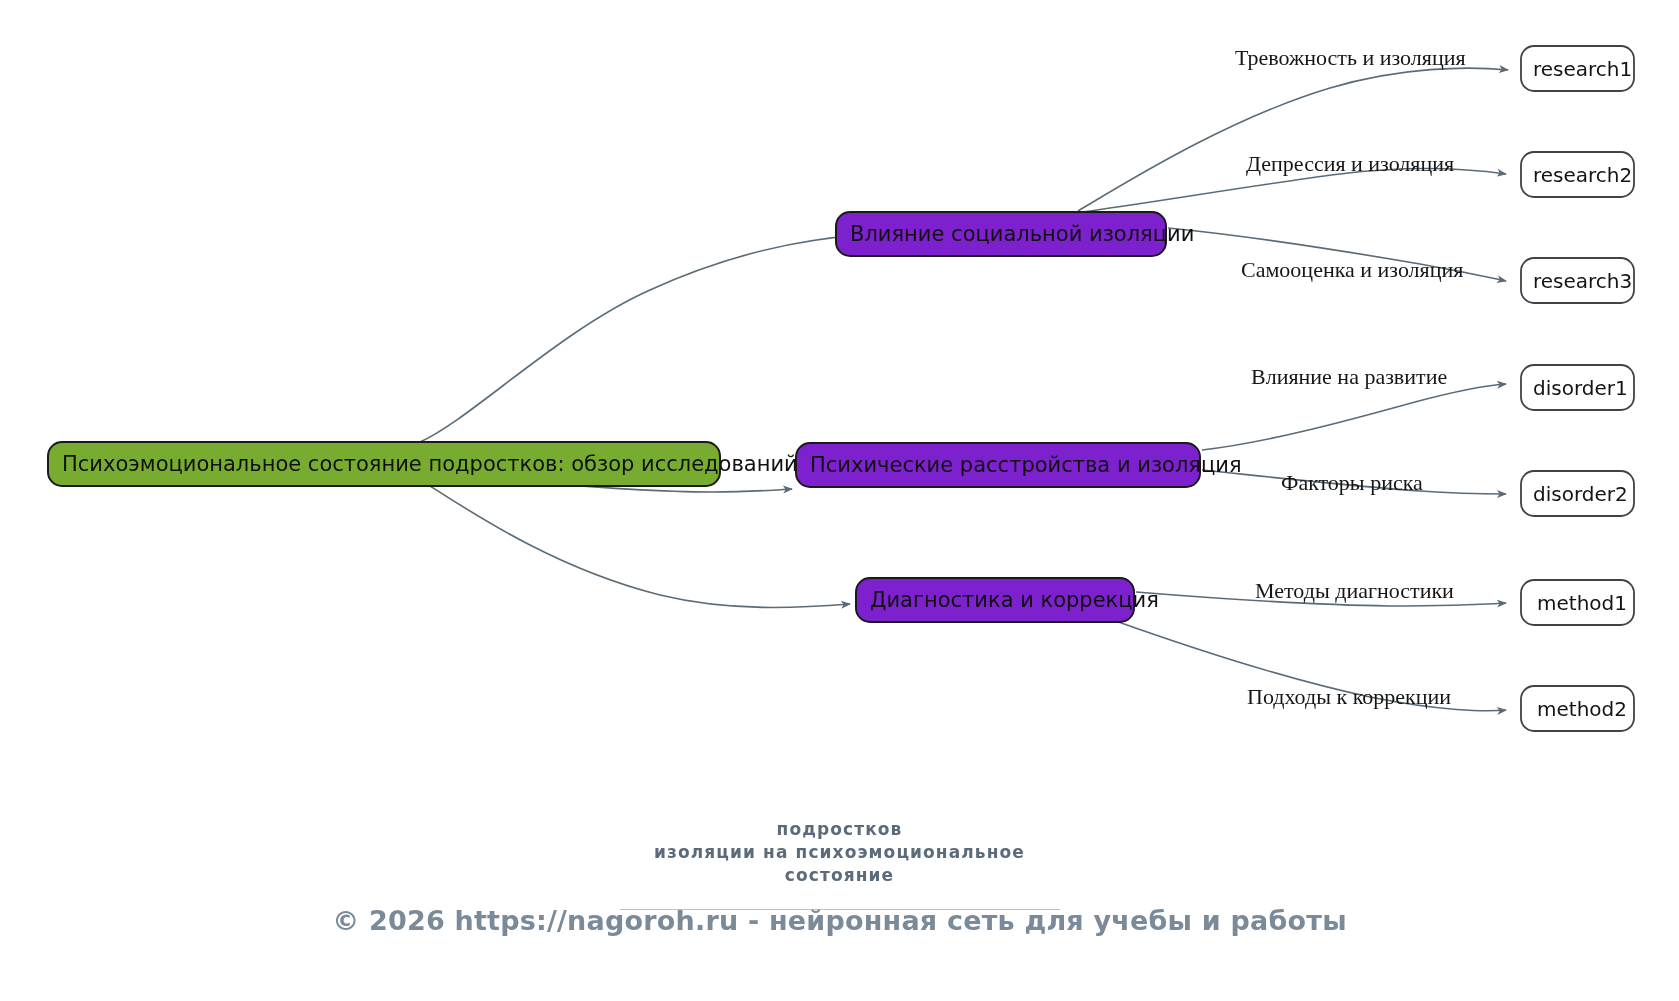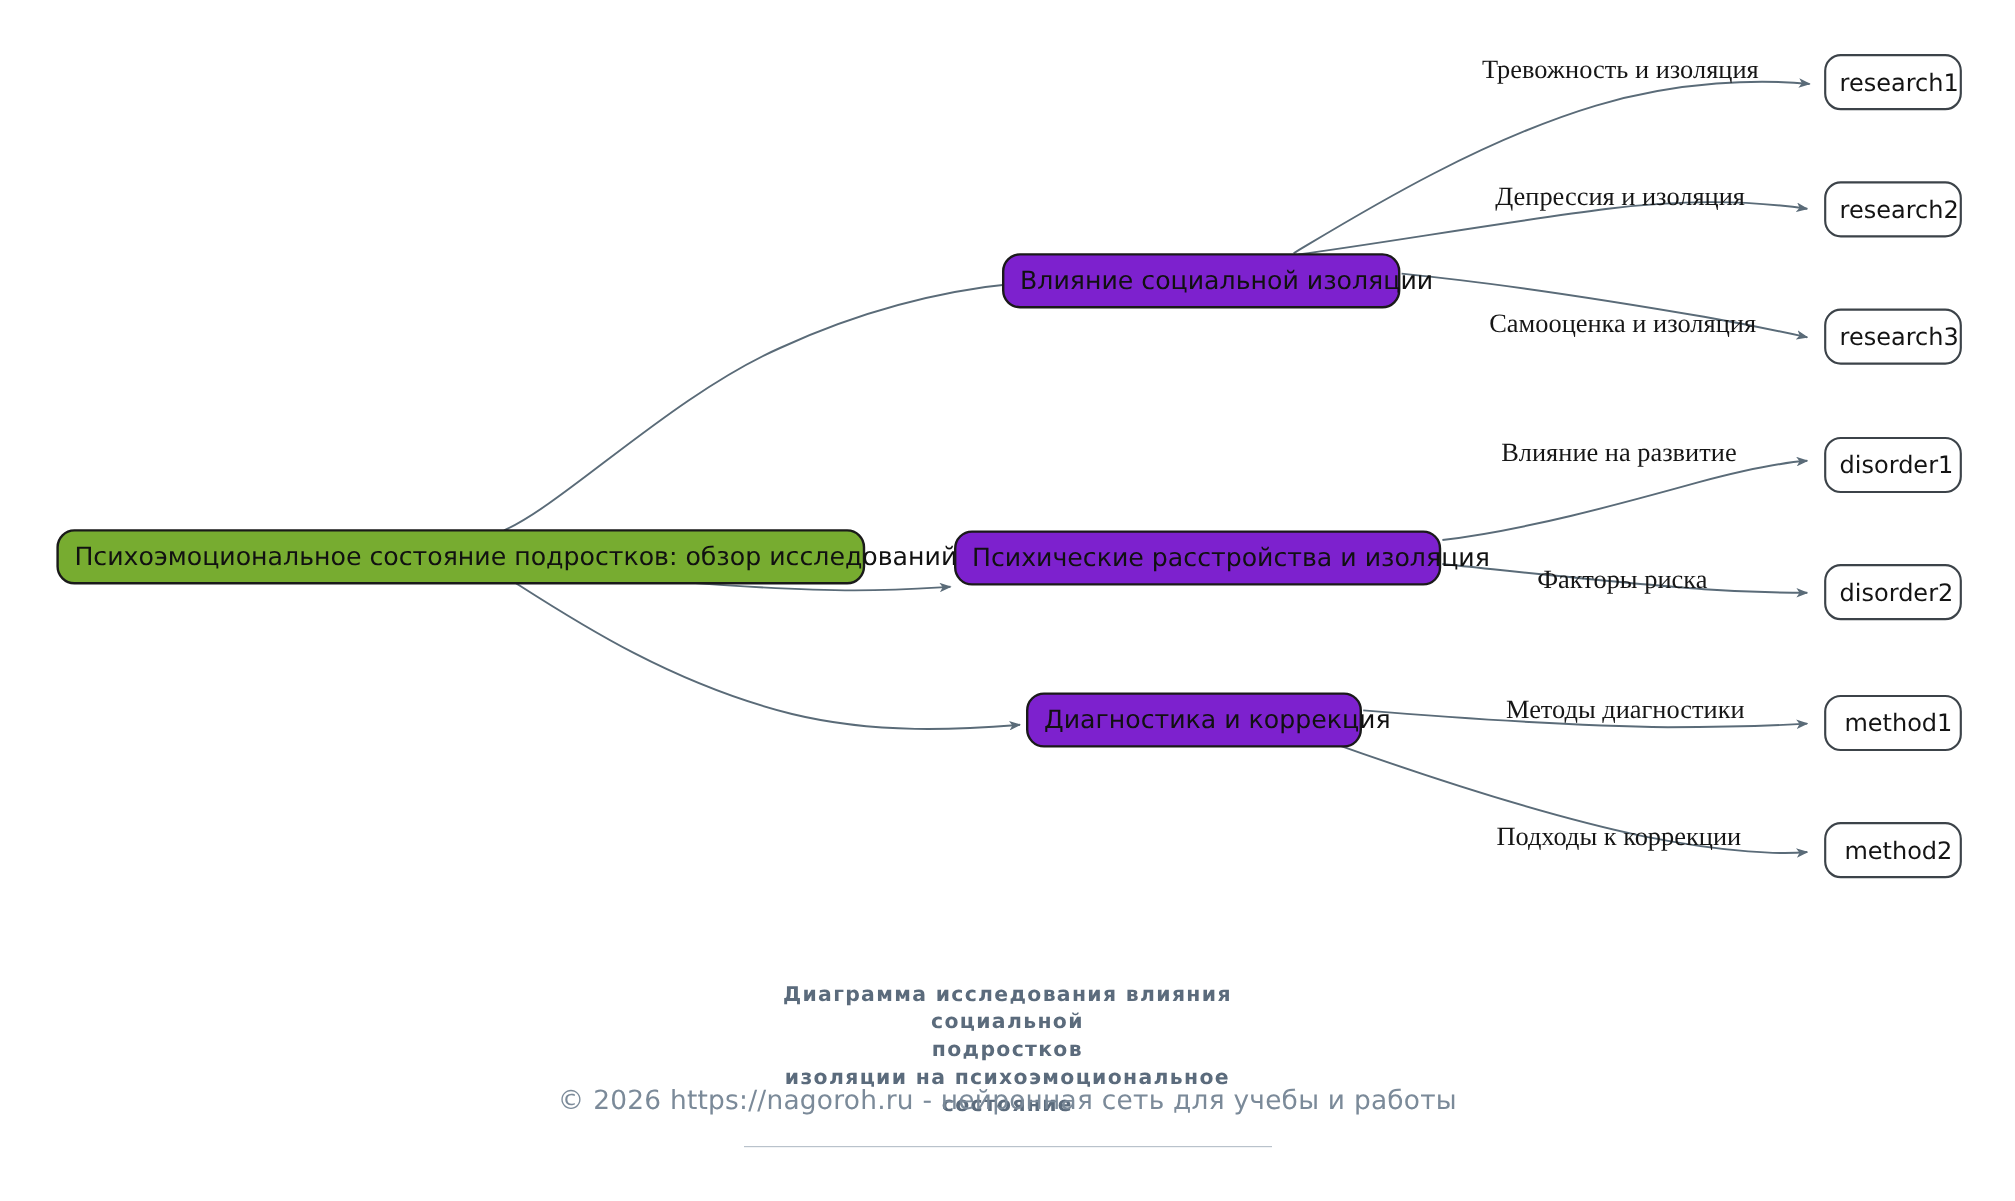--- a/index.html
+++ b/index.html
@@ -87,23 +87,24 @@
   }
   #footer-block {
     position: absolute;
     left: 0;
     top: 905px;
     width: 1679px;
     text-align: center;
   }
   .footer-text {
     font-family: "DejaVu Sans", sans-serif;
-    font-size: 22px;
+    font-size: 27px;
     color: #7b8a99;
     letter-spacing: 0.2px;
+    font-weight: bold;
   }
 </style>
 </head>
 <body>
 
 <div id="diagram-stage">
   <svg class="mindmap" viewBox="0 0 1679 1001" xmlns="http://www.w3.org/2000/svg">
     <defs>
       <marker id="arrowhead" markerWidth="10" markerHeight="8" refX="9" refY="4" orient="auto" markerUnits="userSpaceOnUse">
         <path d="M0,0 L10,4 L0,8 L2.6,4 Z" fill="#5a6b78"></path>
@@ -187,21 +188,20 @@
       </g>
       <g>
         <rect class="node-shape leaf" x="1521" y="686" width="113" height="45" rx="13" ry="13"></rect>
         <text class="node-label leaf-label" x="1537" y="710">method2</text>
       </g>
     </g>
   </svg>
 </div>
 
 <div id="caption-block">
-  <div class="caption-text">Диаграмма исследования влияния социальной</div>
   <div class="caption-text">подростков</div>
   <div class="caption-text">изоляции на психоэмоциональное состояние</div>
   <div class="caption-rule"></div>
 </div>
 
 <div id="footer-block">
   <span class="footer-text">© 2026 https://nagoroh.ru - нейронная сеть для учебы и работы</span>
 </div>
 
 </body></html>

